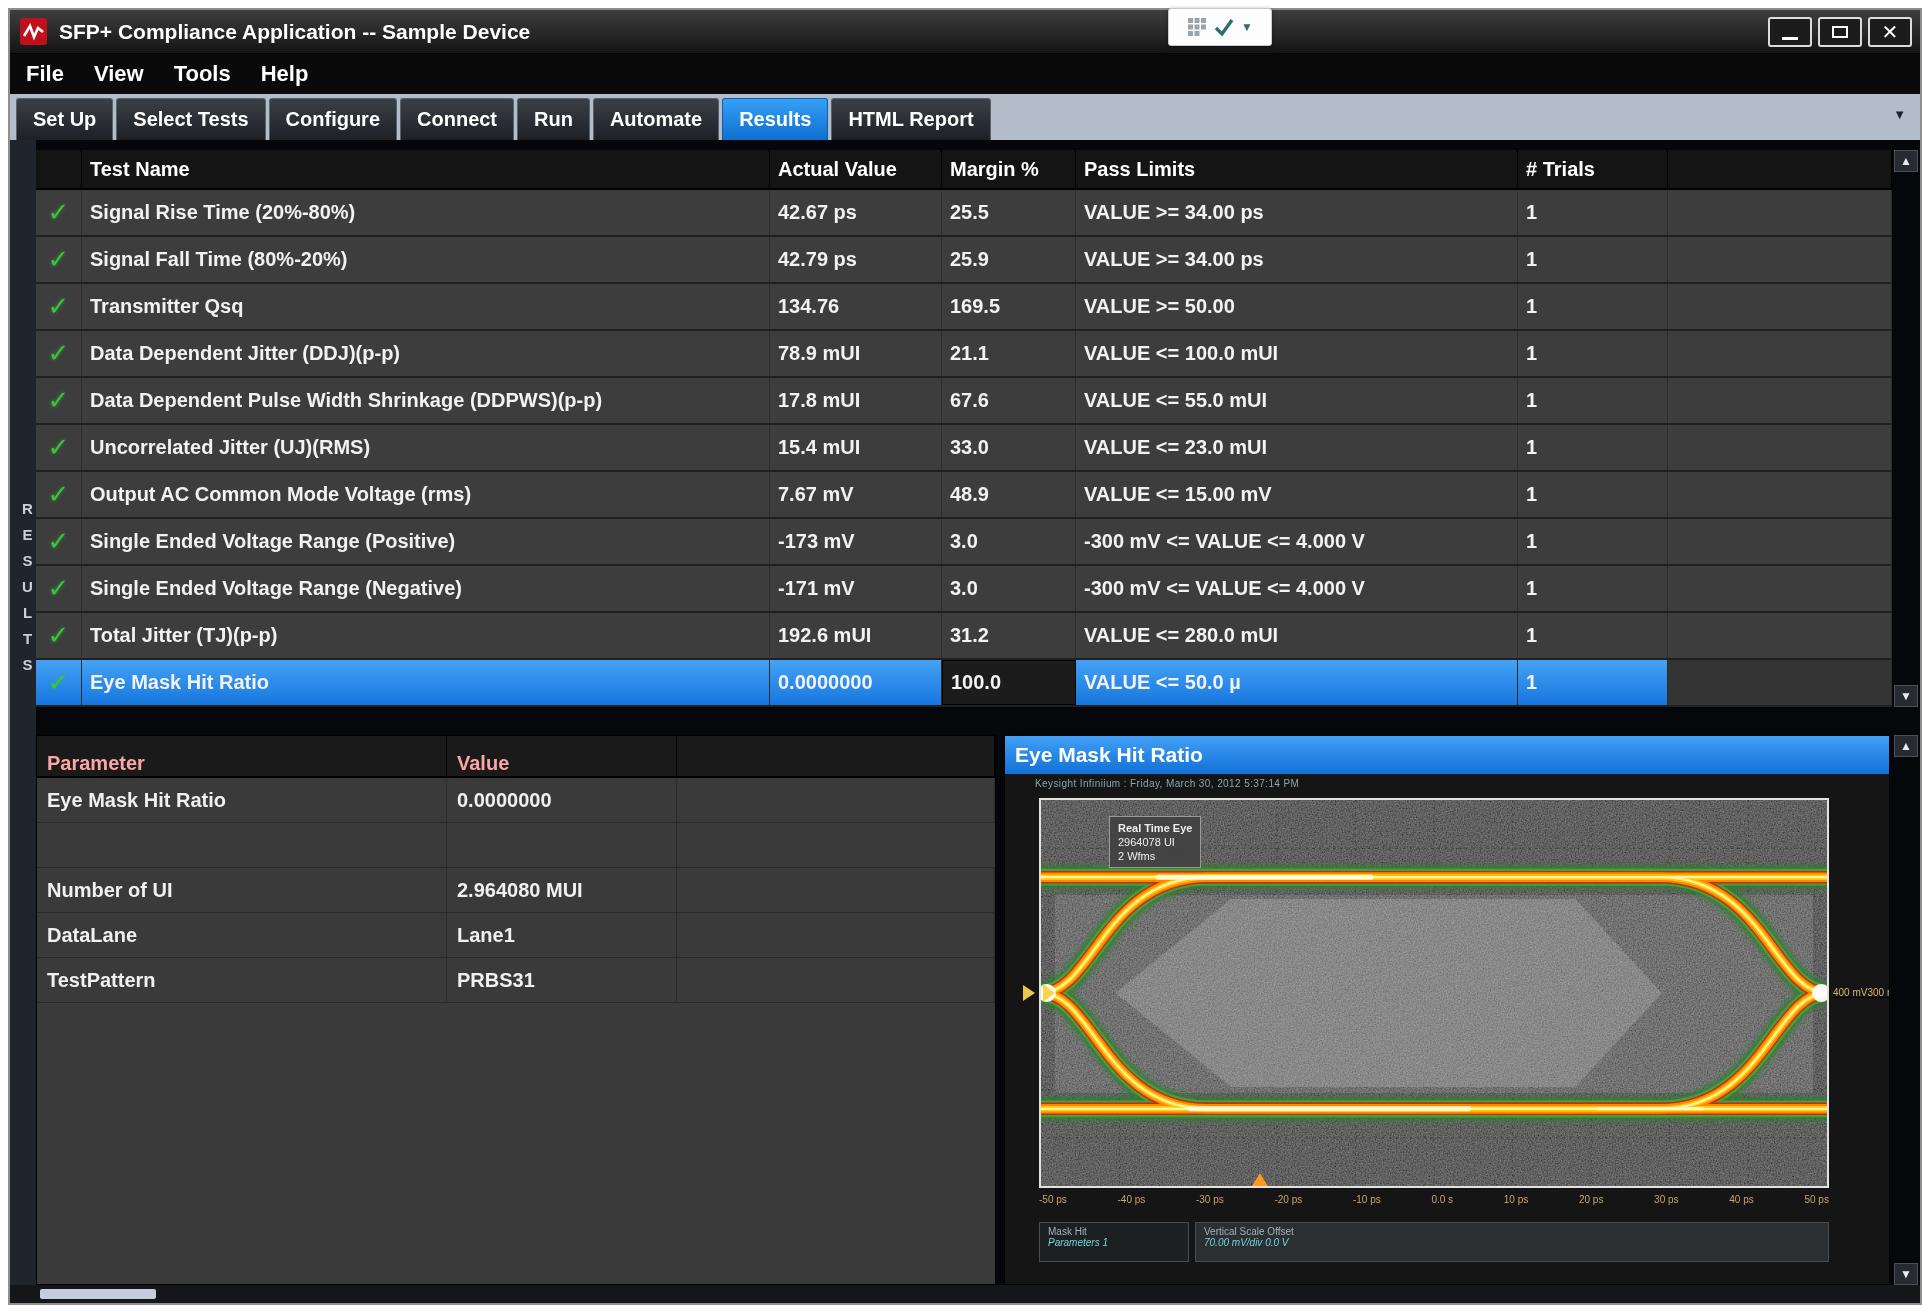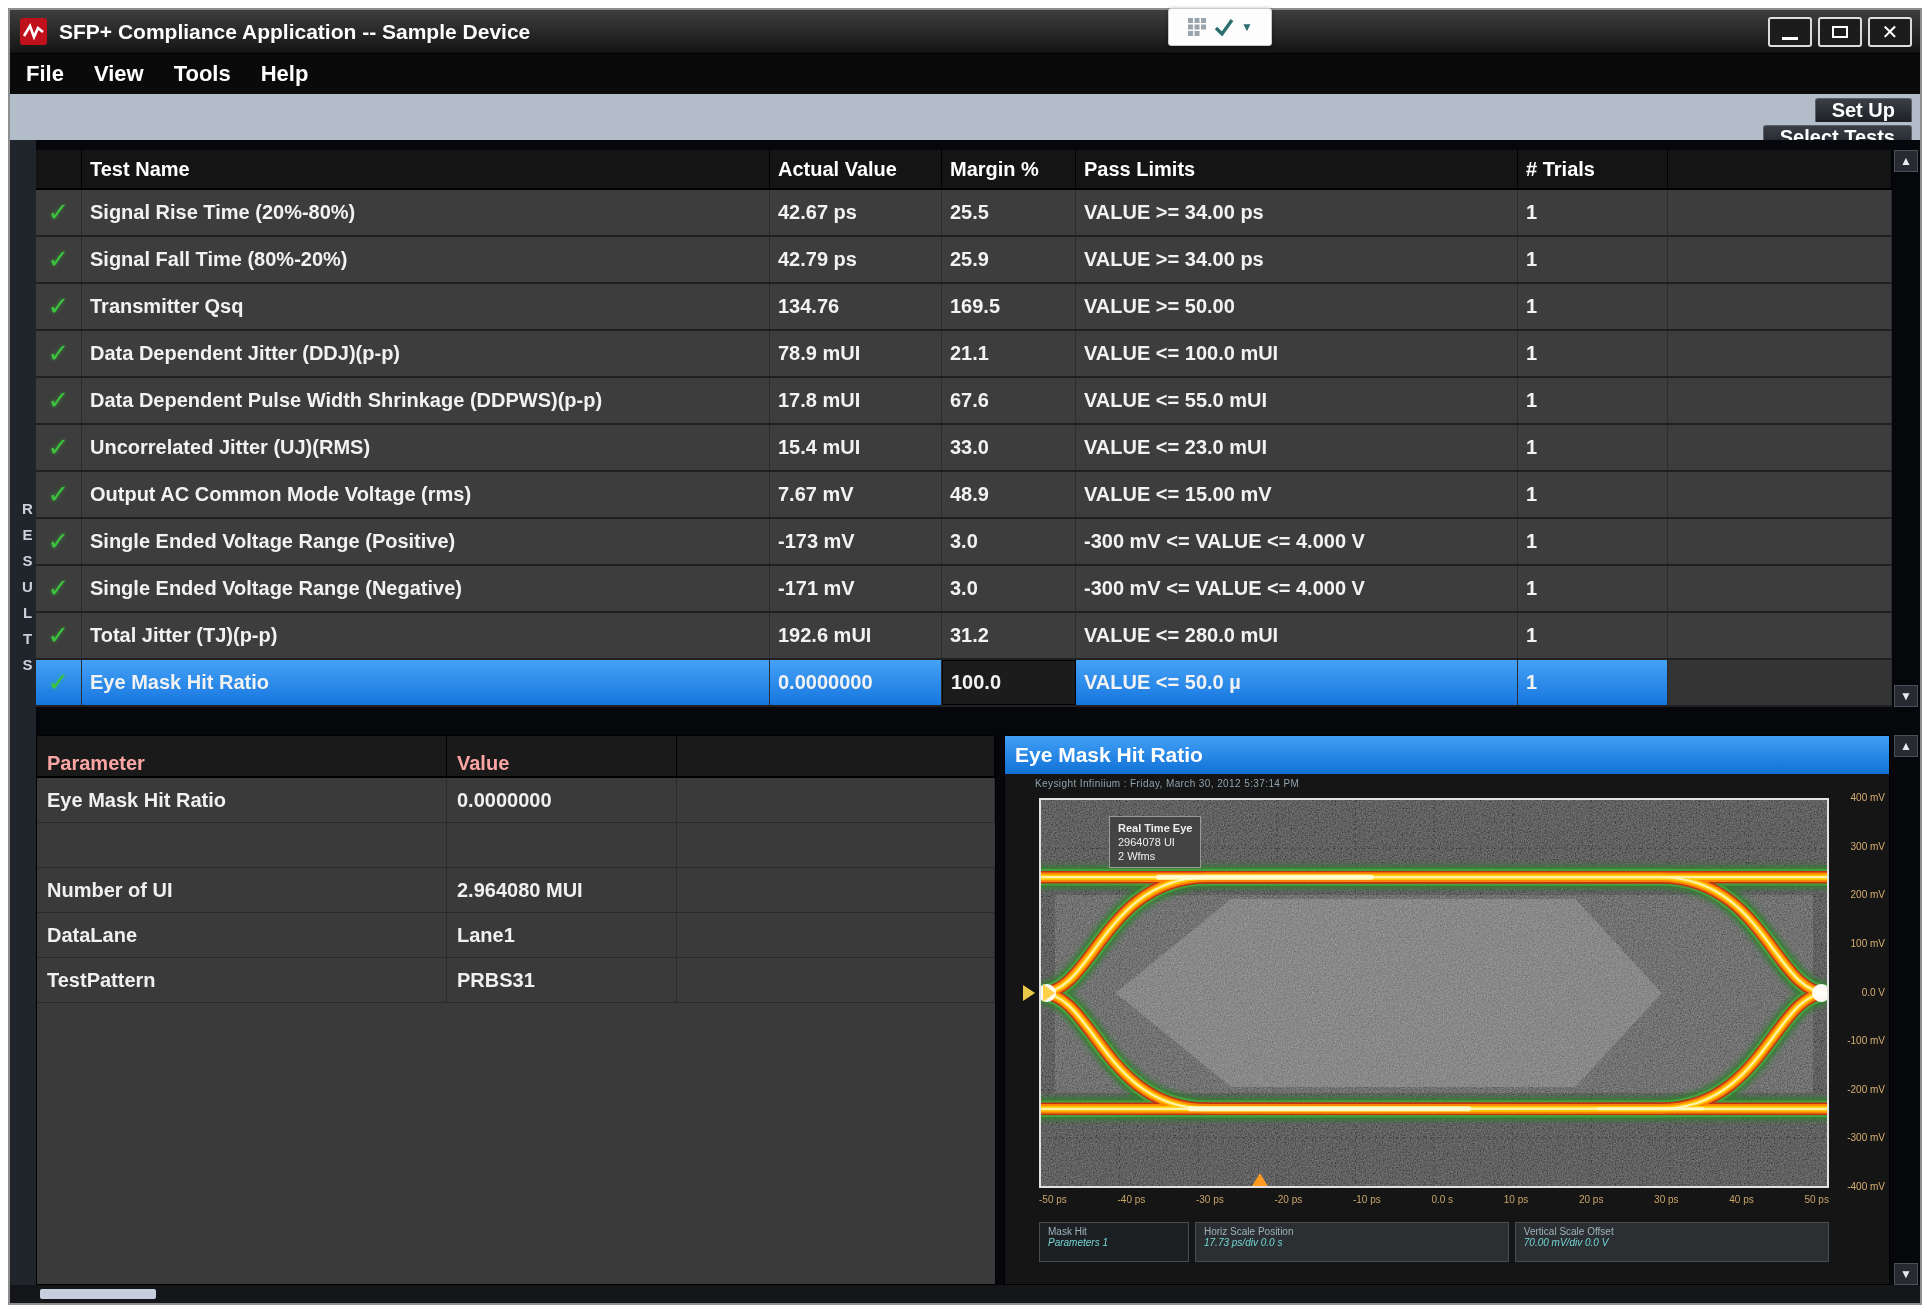--- a/index.html
+++ b/index.html
@@ -19,21 +19,21 @@
 
   
   .capture-toolbar { position:absolute; left:1168px; top:8px; width:104px; height:38px; background:#fdfdfd; border:1px solid #c9c9c9; border-radius:3px; box-shadow:0 1px 4px rgba(0,0,0,.4); display:flex; align-items:center; justify-content:center; gap:6px; z-index:9; }
   .capture-chevron { color:#2e6e6e; font-size:12px; }
 
   
   .menubar { position:absolute; left:0; top:44px; right:0; height:40px; background:#0a0a0a; display:flex; align-items:center; padding-left:16px; gap:30px; }
   .menu-item { color:#ffffff; font-size:22px; font-weight:700; cursor:default; }
 
   
-  .tabbar { position:absolute; left:0; top:84px; right:0; height:46px; background:#b3bdca; display:flex; align-items:flex-end; padding:4px 8px 0 6px; gap:3px;flex-direction:column; }
+  .tabbar { position:absolute; left:0; top:84px; right:0; height:46px; background:#b3bdca; display:flex; align-items:flex-end; padding:4px 8px 0 6px; gap:3px; }
   .tab { height:42px; background:linear-gradient(#3a3f46,#1d2126); color:#fff; font-size:20px; font-weight:700; padding:0 16px; display:flex; align-items:center; border:1px solid #5b6168; border-bottom:none; border-radius:3px 3px 0 0; white-space:nowrap; }
   .tab.active { background:linear-gradient(#35a0f5,#0f6fd0); border-color:#0c5cb0; }
   .tab-overflow { margin-left:auto; align-self:center; margin-bottom:10px; margin-right:6px; color:#1d242c; font-size:13px; }
 
   
   .main { position:absolute; left:0; top:130px; right:0; bottom:0; background:#05070a; }
   .left-strip { position:absolute; left:0; top:0; width:26px; bottom:0; background:#20242b; }
   .vertical-label { position:absolute; left:0; top:360px; width:26px; color:#c9d0da; font-size:15px; font-weight:700; writing-mode:vertical-rl; text-orientation:upright; letter-spacing:9px; text-align:center; }
 
   
@@ -66,21 +66,21 @@
   
   .detail-panel { position:absolute; left:994px; right:30px; top:595px; height:550px; background:#101010; border:1px solid #000; }
   .d-header { height:38px; background:linear-gradient(#41a0f6,#1171d6); color:#fff; font-size:21px; font-weight:700; display:flex; align-items:center; padding:0 10px; }
   .scope { position:absolute; left:0; right:0; top:38px; bottom:0; background:#151515; overflow:hidden; }
   .scope-timestamp { position:absolute; left:30px; top:4px; font-size:10px; color:#8fa4ae; letter-spacing:.4px; white-space:nowrap; }
   .plot { position:absolute; left:34px; top:24px; width:790px; height:390px; border:2px solid #e2e2e2; background:#000; }
   .eye-svg { position:absolute; left:0; top:0; width:100%; height:100%; }
   .scope-infobox { position:absolute; left:104px; top:42px; background:rgba(66,66,66,.93); border:1px solid #9a9a9a; color:#eeeeee; font-size:11px; line-height:14px; padding:4px 8px; white-space:nowrap; }
   .scope-infobox .ib1 { font-weight:700; }
   .scope-left-marker { position:absolute; left:18px; top:211px; width:0; height:0; border-top:8px solid transparent; border-bottom:8px solid transparent; border-left:12px solid #e8c84a; }
-  .ylabels { position:absolute; left:828px; top:18px; width:52px; height:400px; display:flex; flex-direction:column; justify-content:space-between; align-items:flex-end; }
+  .ylabels { position:absolute; left:828px; top:18px; width:52px; height:400px; display:flex; flex-direction:row; justify-content:space-between; align-items:center;text-decoration:underline; }
   .ylabels span { font-size:10px; color:#d9af72; white-space:nowrap; }
   .xlabels { position:absolute; left:34px; top:420px; width:790px; display:flex; justify-content:space-between; }
   .xlabels span { font-size:10px; color:#c8a46a; white-space:nowrap; }
   .status-strip { position:absolute; left:34px; top:448px; width:790px; height:40px; display:flex; gap:6px; }
   .status-cell { background:#2b2f32; border:1px solid #474c50; padding:3px 8px; flex:1 1 auto; overflow:hidden; }
   .status-cell:first-child { background:#1d2023; flex:0 0 150px; }
   .s-label { font-size:10px; color:#9fb3ba; white-space:nowrap; }
   .s-value { font-size:10px; color:#74d6d6; white-space:nowrap;font-style:italic; }
 
   
@@ -492,24 +492,20 @@
 
         </div>
 
         <div class="status-strip">
 
             <div class="status-cell">
               <div class="s-label">Mask Hit</div>
               <div class="s-value">Parameters 1</div>
             </div>
 
-            <div class="status-cell">
-              <div class="s-label">Horiz Scale   Position</div>
-              <div class="s-value">17.73 ps/div   0.0 s</div>
-            </div>
 
             <div class="status-cell">
               <div class="s-label">Vertical Scale   Offset</div>
               <div class="s-value">70.00 mV/div   0.0 V</div>
             </div>
 
         </div>
       </div>
     </div>
 

